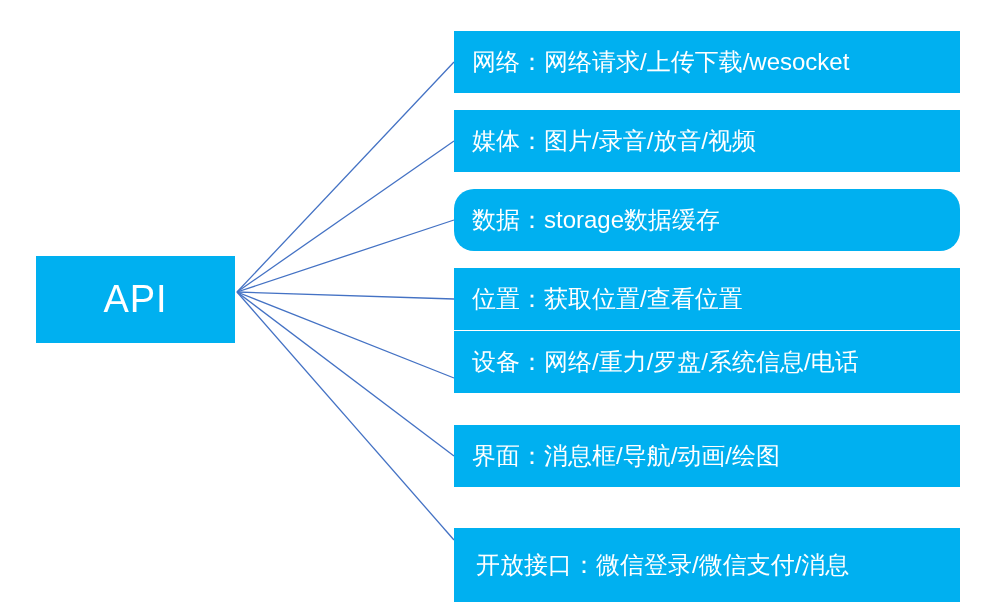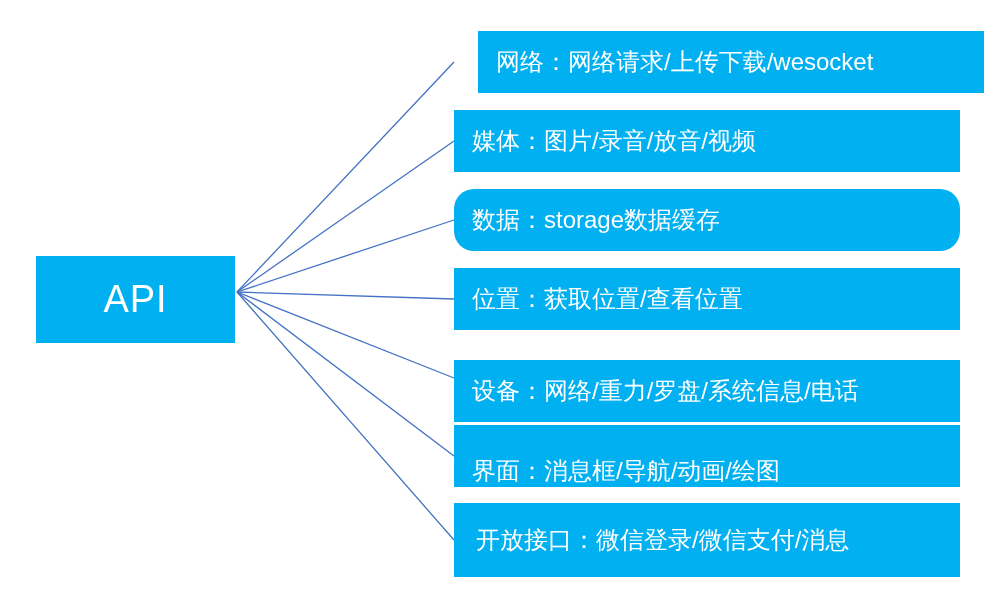--- a/index.html
+++ b/index.html
@@ -51,27 +51,27 @@
     letter-spacing: 1px;
   }
   .branch-node {
     left: 454px;
     width: 506px;
     height: 62px;
     padding-left: 18px;
     font-size: 24px;
     white-space: nowrap;
   }
-  .branch-0 { top: 31px; margin-left: 24px;  }
+  .branch-0 { top: 31px;  }
   .branch-1 { top: 110px; }
   .branch-2 { top: 189px; border-radius: 20px; }
   .branch-3 { top: 268px; align-items: center; }
-  .branch-4 { top: 360px; }
-  .branch-5 { top: 425px; align-items: flex-end; }
-  .branch-6 { top: 503px; height: 74px; padding-left: 22px; }
+  .branch-4 { top: 331px; }
+  .branch-5 { top: 425px; }
+  .branch-6 { top: 528px; height: 74px; padding-left: 22px; }
 </style>
 </head>
 <body>
 
 <div class="stage">
 
   <svg class="connectors" viewBox="0 0 1002 606" xmlns="http://www.w3.org/2000/svg">
     <line x1="237" y1="292" x2="454" y2="62"></line>
     <line x1="237" y1="292" x2="454" y2="141"></line>
     <line x1="237" y1="292" x2="454" y2="220"></line>

